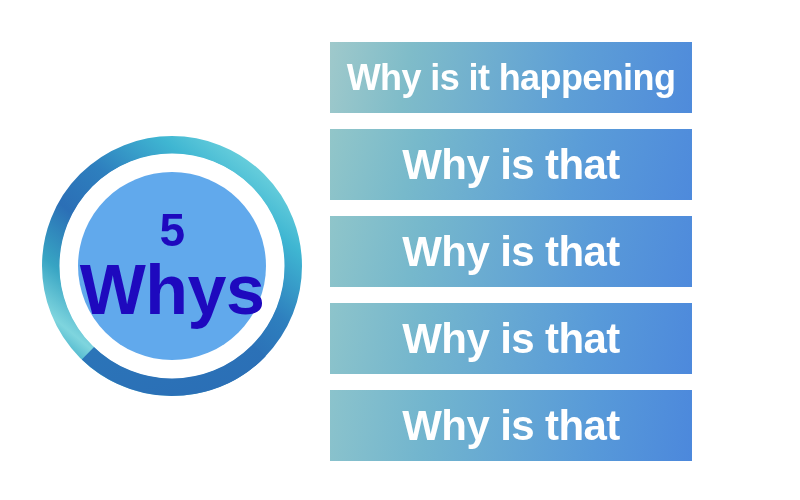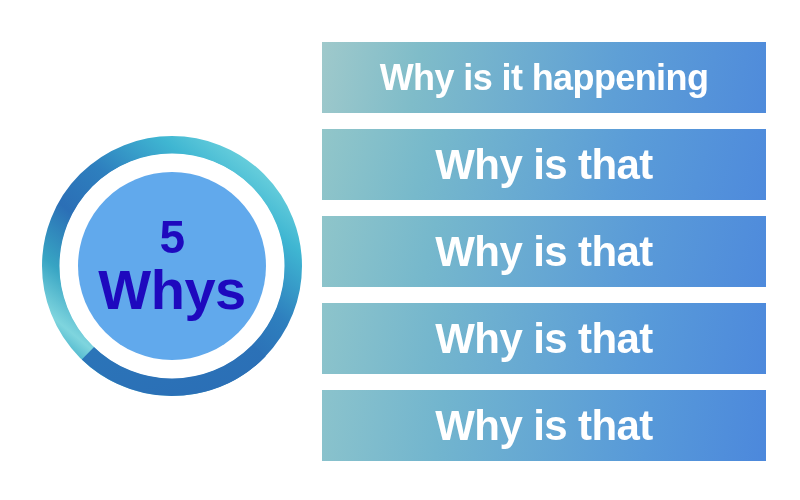--- a/index.html
+++ b/index.html
@@ -51,39 +51,39 @@
     line-height: 1.0;
     letter-spacing: -0.5px;
   }
   .badge-line1 {
     font-size: 46px;
     font-weight: bold;
     color: #1E09BE;
     display: block;
   }
   .badge-line2 {
-    font-size: 56px;
+    font-size: 70px;
     font-weight: bold;
     color: #1E09BE;
     display: block;
     margin-top: 2px;
   }
 
   
   .bars {
     position: absolute;
     left: 322px;
     top: 42px;
     width: 448px;
     height: 416px;
   }
   .why-bar {
     position: absolute;
-    left: 0;
-    width: 444px;
+    left: 8px;
+    width: 362px;
     height: 71px;
     display: flex;
     align-items: center;
     justify-content: center;
     box-sizing: border-box;
   }
   .why-bar-text {
     color: #ffffff;
     font-weight: bold;
     font-size: 42px;

